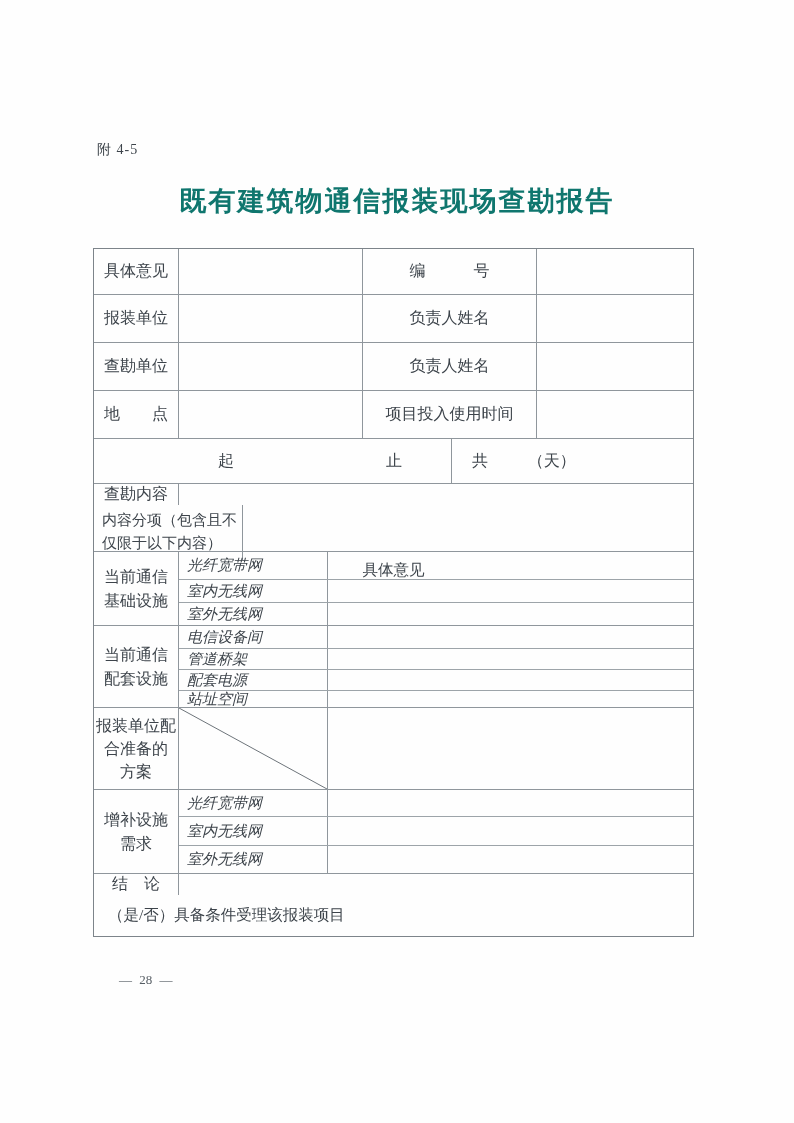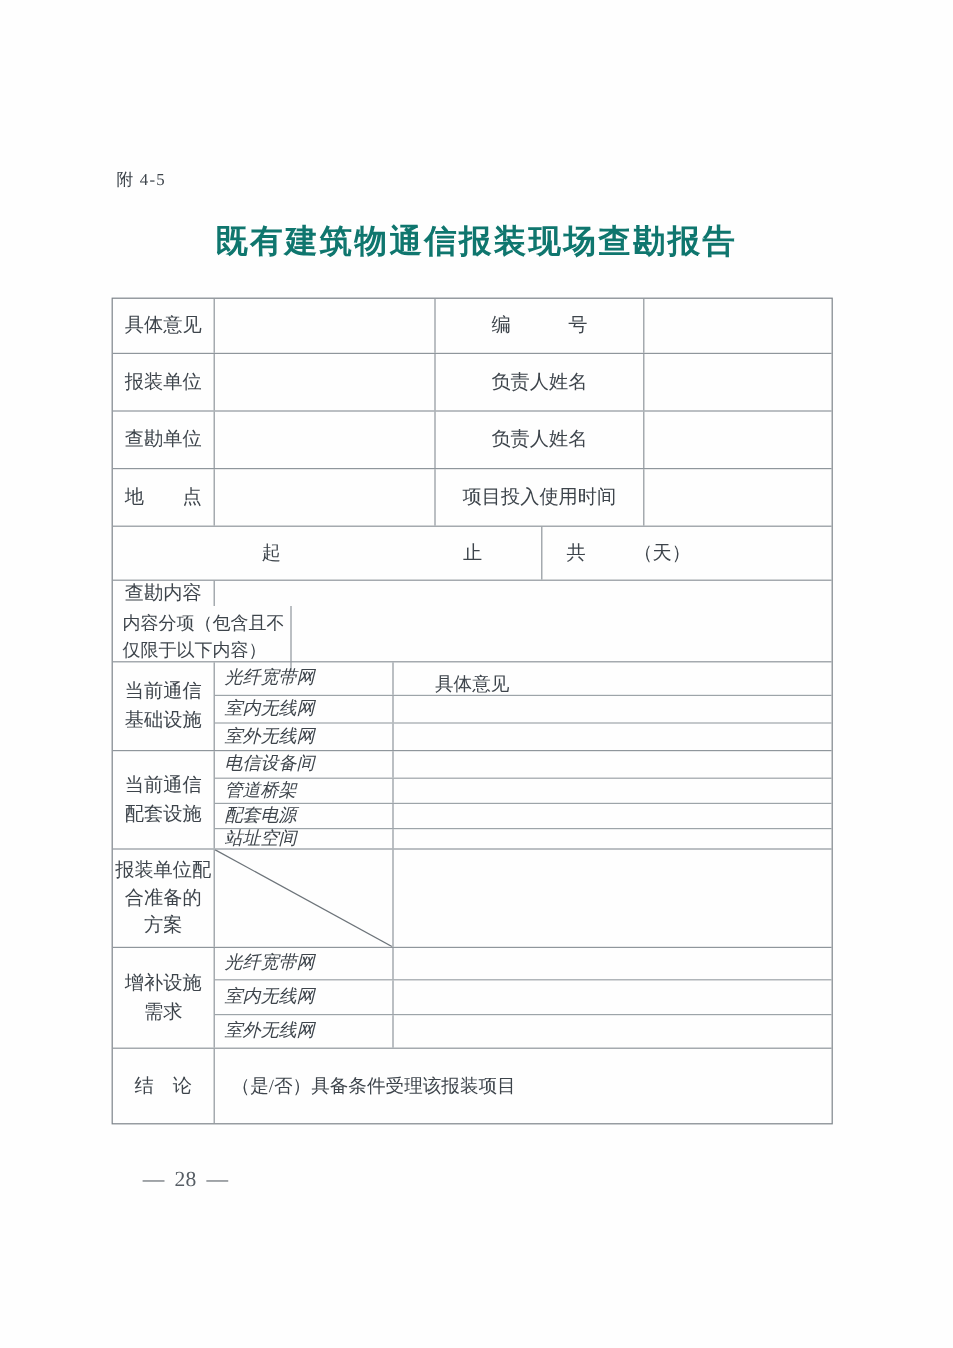--- a/index.html
+++ b/index.html
@@ -21,21 +21,21 @@
     letter-spacing:2px; color:#0f766e;
   }
 
   .tbl {
     position:absolute; left:93px; top:248px; width:601px;
     border:1px solid #7d848a; background:#fefefe;
     display:flex; flex-direction:column;
     font-size:16px;
   }
   .tr { display:flex; border-bottom:1px solid #8f969c; }
-  .tr:last-child { border-bottom:none; }
+  .tr:last-child { border-bottom:none;flex-direction:column; }
   .td {
     border-right:1px solid #8f969c;
     display:flex; align-items:center; justify-content:center;
     text-align:center; position:relative;
   }
   .td.last { border-right:none; }
 
   .c1 { width:85px;  flex:none; }
   .c2 { width:184px; flex:none; }
   .c3 { width:174px; flex:none; }
@@ -62,21 +62,21 @@
     justify-content:flex-start; align-items:center; text-align:left;
     padding:4px 3px 4px 8px; font-size:15px; line-height:1.55;
   }
   .concl { justify-content:flex-start; padding-left:14px; text-align:left; font-size:15.5px; }
   .opin { font-size:15.5px; }
 
   .diagsvg { position:absolute; inset:0; width:100%; height:100%; display:block; }
 
   .pageno {
     position:absolute; left:119px; top:972px;
-    font-size:18px; color:#565d64; word-spacing:4px;
+    font-size:13px; color:#565d64; word-spacing:4px;
   }
 </style>
 </head>
 <body>
 
 <div class="page">
 
   <div class="attach">附 4-5</div>
   <div class="title">既有建筑物通信报装现场查勘报告</div>
 

